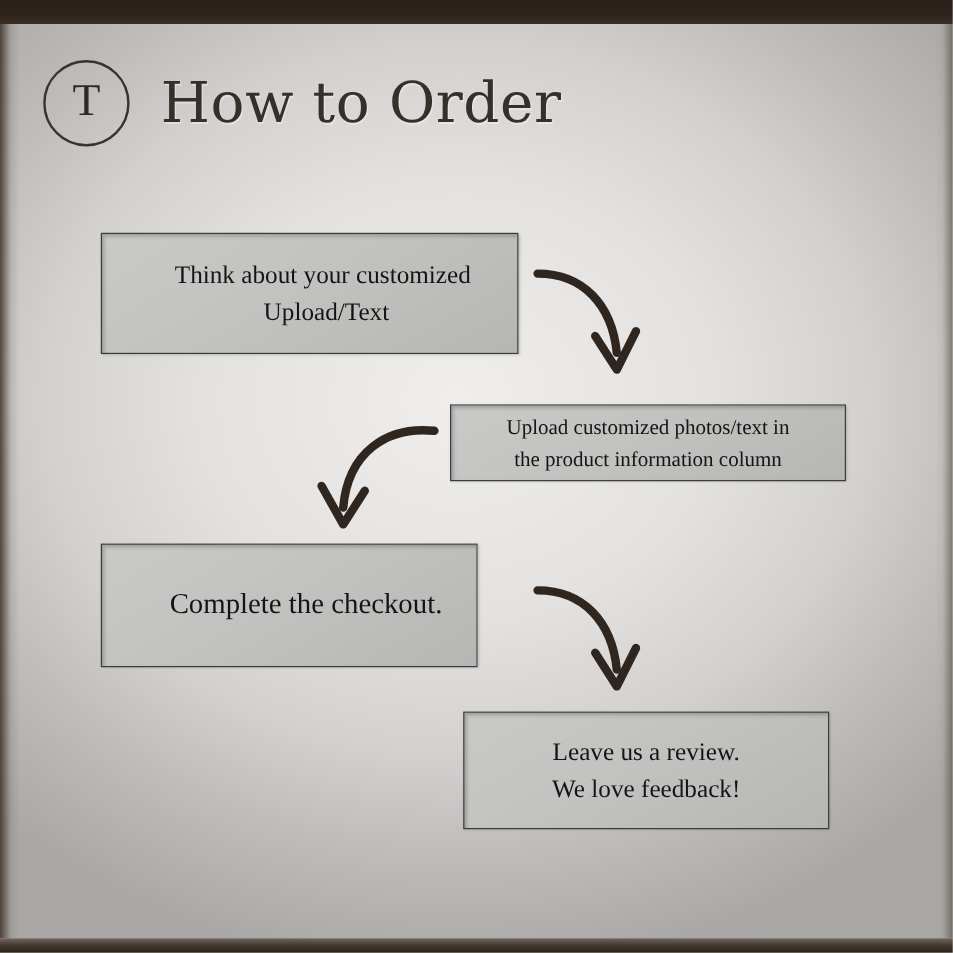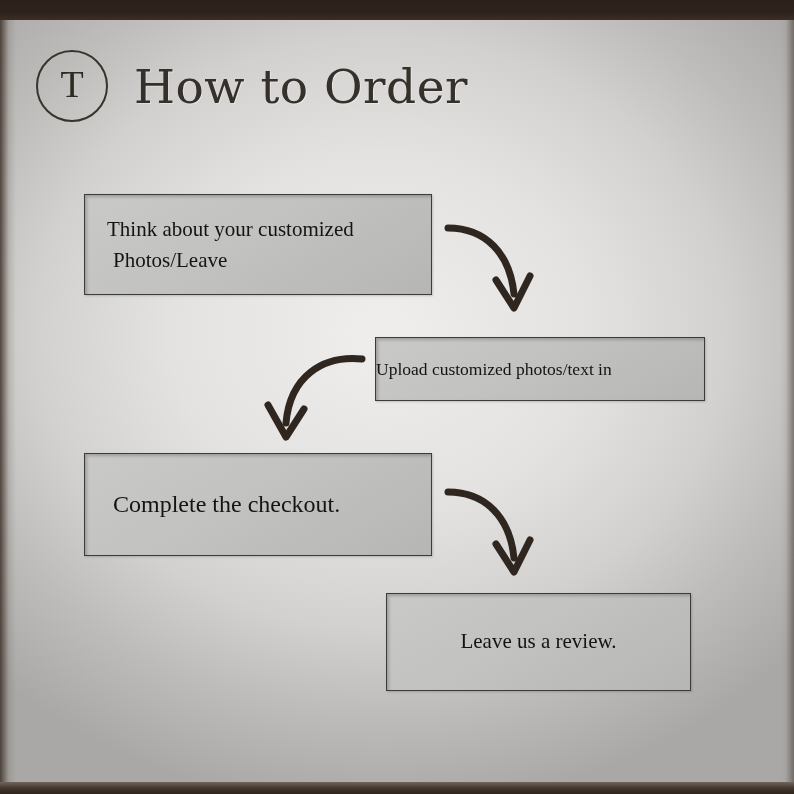--- a/index.html
+++ b/index.html
@@ -89,20 +89,21 @@
     position: absolute;
     box-sizing: border-box;
     border: 1px solid #3c3c3c;
     background: linear-gradient(150deg, #c9c9c7 0%, #c2c2c0 45%, #b6b6b4 100%);
     box-shadow: 2px 2px 3px rgba(80,80,80,0.35) inset, 1px 1px 2px rgba(0,0,0,0.18);
     display: flex;
     flex-direction: column;
     justify-content: center;
     color: #141414;
     font-family: "Liberation Serif", serif;
+    align-items: center;
   }
   .box .line {
     display: block;
     white-space: nowrap;
   }
 
   #box1 {
     left: 84px;
     top: 194px;
     width: 348px;
@@ -118,21 +119,21 @@
     top: 337px;
     width: 330px;
     height: 64px;
     font-size: 17.5px;
     line-height: 1.5;
   }
 
   #box3 {
     left: 84px;
     top: 453px;
-    width: 348px;
+    width: 314px;
     height: 103px;
     padding-left: 28px;
     font-size: 24px;
   }
 
   #box4 {
     left: 386px;
     top: 593px;
     width: 305px;
     height: 98px;
@@ -163,43 +164,45 @@
 
   <div class="header">
     <div class="logo-circle">
       <span class="logo-letter">T</span>
     </div>
     <div class="title">How to Order</div>
   </div>
 
   <div class="box" id="box1">
     <span class="line l1">Think about your customized</span>
-    <span class="line l2">Photos/Leave</span>
+    <span class="line l2">Upload/Text</span>
   </div>
 
   <svg class="arrow" id="arrow1" width="110" height="110" viewBox="0 0 110 110">
     <path d="M4 14 C 42 14, 66 40, 70 80" fill="none" stroke="#2f2620" stroke-width="7" stroke-linecap="round"></path>
     <path d="M52 66 L70 94 L86 62" fill="none" stroke="#2f2620" stroke-width="7" stroke-linecap="round" stroke-linejoin="round"></path>
   </svg>
 
   <div class="box" id="box2">
     <span class="line">Upload customized photos/text in</span>
+    <span class="line">the product information column</span>
   </div>
 
   <svg class="arrow" id="arrow2" width="110" height="110" viewBox="0 0 110 110">
     <path d="M104 14 C 64 10, 32 32, 28 78" fill="none" stroke="#2f2620" stroke-width="7" stroke-linecap="round"></path>
     <path d="M10 60 L28 92 L46 64" fill="none" stroke="#2f2620" stroke-width="7" stroke-linecap="round" stroke-linejoin="round"></path>
   </svg>
 
   <div class="box" id="box3">
     <span class="line">Complete the checkout.</span>
   </div>
 
   <svg class="arrow" id="arrow3" width="110" height="110" viewBox="0 0 110 110">
     <path d="M4 14 C 42 14, 66 40, 70 80" fill="none" stroke="#2f2620" stroke-width="7" stroke-linecap="round"></path>
     <path d="M52 66 L70 94 L86 62" fill="none" stroke="#2f2620" stroke-width="7" stroke-linecap="round" stroke-linejoin="round"></path>
   </svg>
 
   <div class="box" id="box4">
     <span class="line">Leave us a review.</span>
+    <span class="line">We love feedback!</span>
   </div>
 
 </div>
 
 </body></html>

